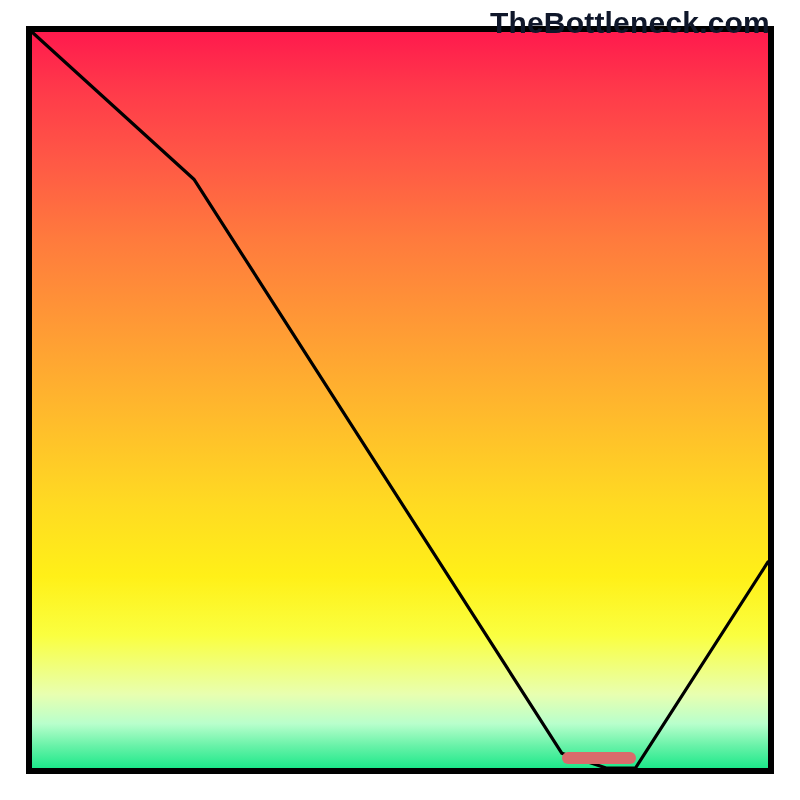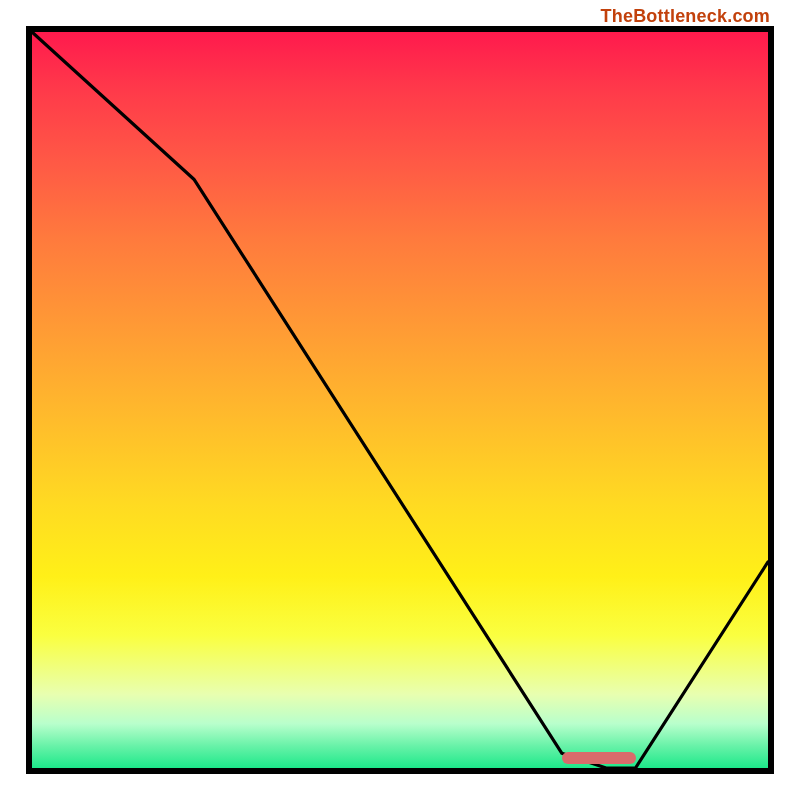--- a/index.html
+++ b/index.html
@@ -54,23 +54,23 @@
     width: 6px;
     height: 748px;
     background: #000;
   }
   .border-left { left: 26px; }
   .border-right { left: 768px; }
   .watermark {
     position: absolute;
     top: 6px;
     right: 30px;
-    font-size: 18px;
+    font-size: 30px;
     font-weight: bold;
-    color: #c2410c;
+    color: #0f172a;
     letter-spacing: 0.2px;
   }
   .curve {
     position: absolute;
     top: 32px;
     left: 32px;
     width: 736px;
     height: 736px;
     pointer-events: none;
   }

